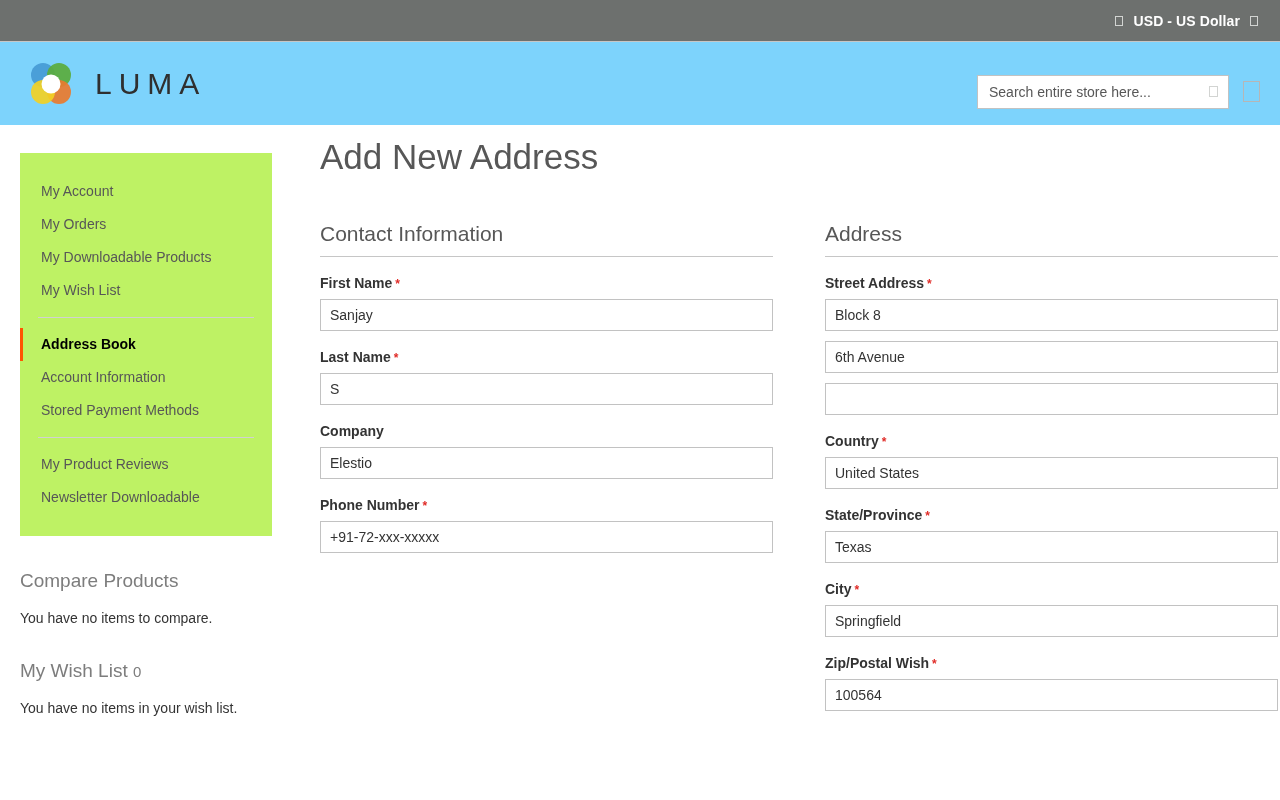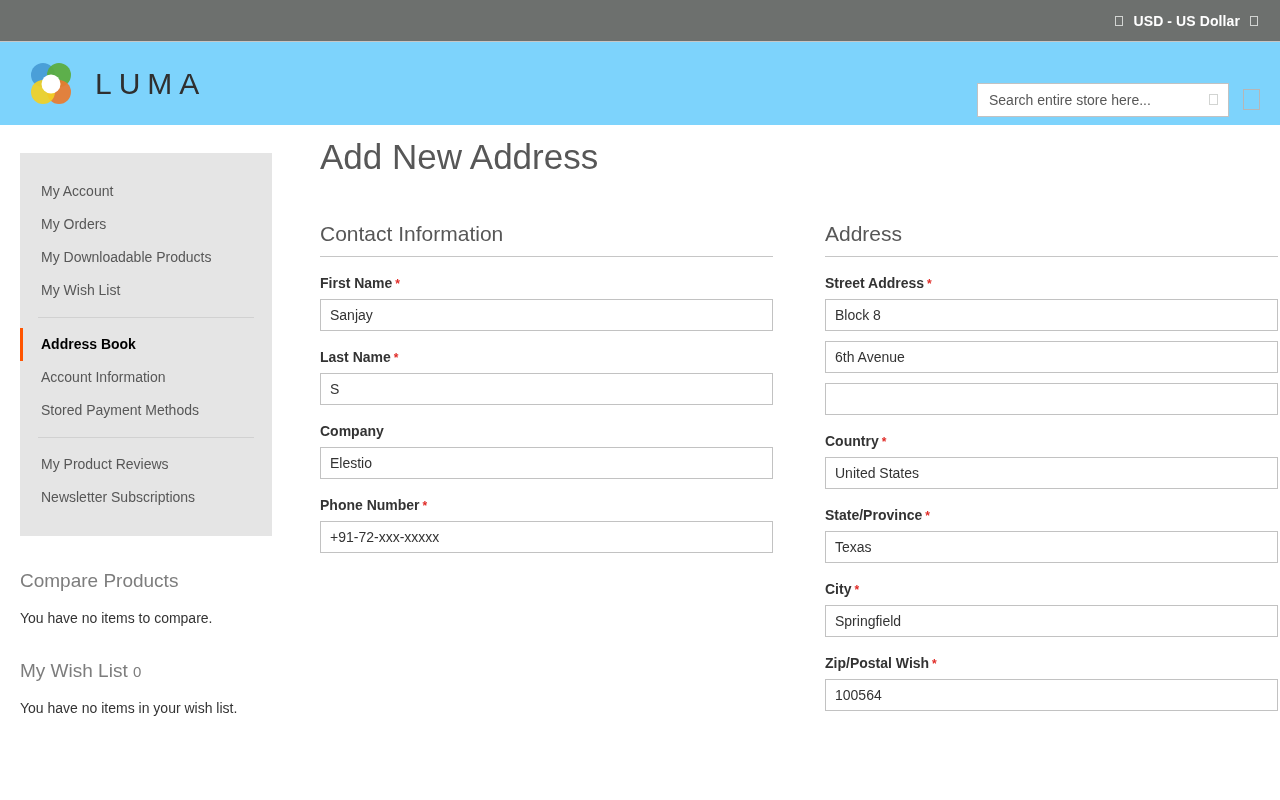--- a/index.html
+++ b/index.html
@@ -56,21 +56,21 @@
   .logo-mark { width: 52px; height: 52px; display: block; }
   .logo-text {
     font-size: 30px;
     letter-spacing: 7px;
     color: #2f2f2f;
     font-weight: 400;
   }
   .header-right {
     position: absolute;
     right: 20px;
-    top: 16px;
+    top: 8px;
     height: 83px;
     display: flex;
     align-items: center;
     gap: 14px;
   }
   .search-box {
     width: 252px;
     height: 34px;
     border: 1px solid #c2c2c2;
     background: #ffffff;
@@ -108,21 +108,21 @@
     padding-top: 28px;
   }
   .main-col {
     flex: 1 1 auto;
     padding-top: 14px;
     padding-left: 48px;
   }
 
   
   .account-nav {
-    background: #e5e5e5;
+    background: #bef264;
     padding: 22px 0 22px 0;
     margin-bottom: 0;
   }
   .nav-item {
     font-size: 14px;
     color: #575757;
     line-height: 33px;
     padding: 0 18px 0 18px;
     border-left: 3px solid transparent;
     cursor: pointer;
@@ -246,21 +246,21 @@
       <div class="nav-item">My Account</div>
       <div class="nav-item">My Orders</div>
       <div class="nav-item">My Downloadable Products</div>
       <div class="nav-item">My Wish List</div>
       <div class="nav-sep"></div>
       <div class="nav-item current">Address Book</div>
       <div class="nav-item">Account Information</div>
       <div class="nav-item">Stored Payment Methods</div>
       <div class="nav-sep"></div>
       <div class="nav-item">My Product Reviews</div>
-      <div class="nav-item">Newsletter Subscriptions</div>
+      <div class="nav-item">Newsletter Downloadable</div>
     </nav>
 
     <div class="sidebar-block">
       <div class="block-title">Compare Products</div>
       <p class="block-empty">You have no items to compare.</p>
     </div>
 
     <div class="sidebar-block">
       <div class="block-title">
         <span>My Wish List</span>

